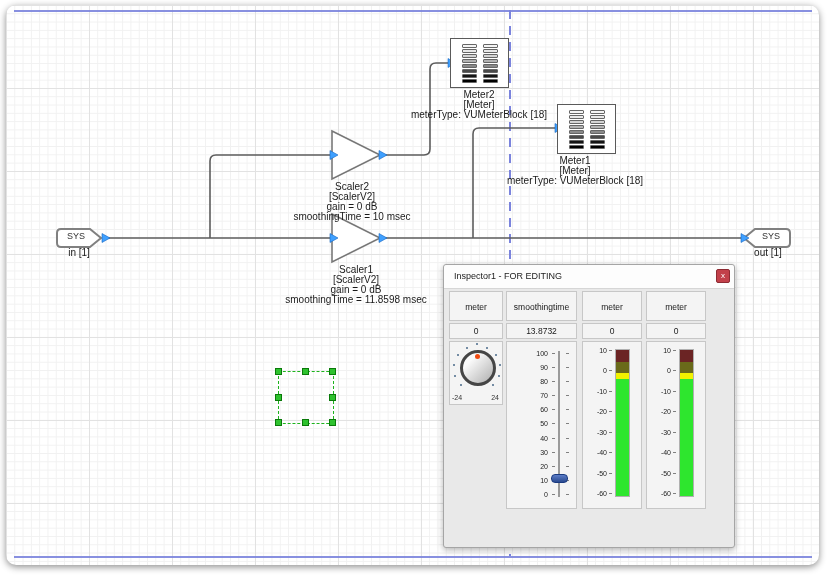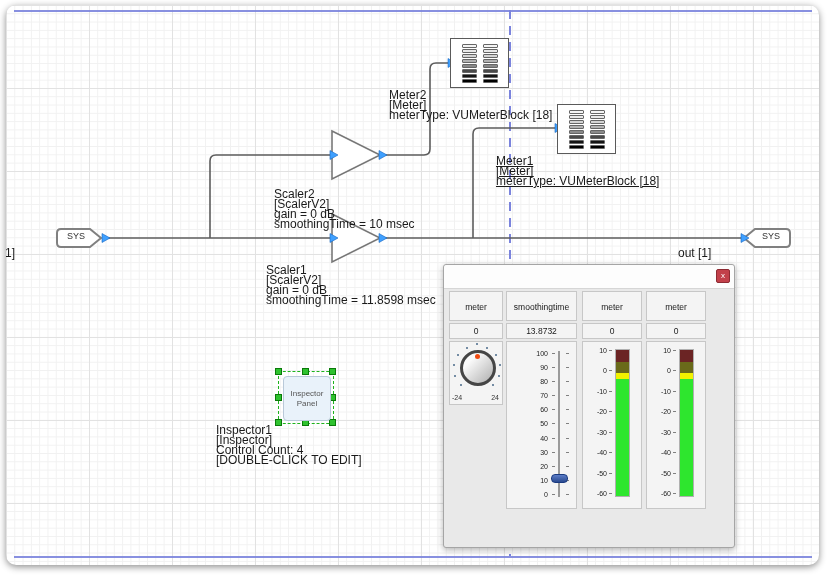--- a/index.html
+++ b/index.html
@@ -22,21 +22,21 @@
   #pagebreak{position:absolute;left:509px;top:10px;width:2px;height:546px;
      background:repeating-linear-gradient(180deg,var(--page-line,#7b84dd) 0 9px,transparent 9px 16px);}
 
   
   #wires{position:absolute;left:0;top:0;width:827px;height:576px;}
   .wire{fill:none;stroke:var(--wire,#5c5c5c);stroke-width:1.6;}
   .blk{fill:#ffffff;stroke:#787878;stroke-width:1.6;}
   .tag{fill:#ffffff;stroke:#808080;stroke-width:2;}
   .arr{fill:var(--accent-blue,#3fa0ff);stroke:#1565c0;stroke-width:.6;}
 
-  .lblstack{position:absolute;width:180px;font-size:12px;line-height:10px;color:#1a1a1a;}
+  .lblstack{position:absolute;width:180px;text-align:center;font-size:10px;line-height:10px;color:#1a1a1a;}
   .tagtext{position:absolute;font-size:9px;color:#333;text-align:center;}
 
   
   .meterblock{position:absolute;width:59px;height:50px;background:#fff;border:1.6px solid #5a5a5a;
       box-sizing:border-box;display:flex;justify-content:center;align-items:center;gap:6px;}
   .mcol{display:flex;flex-direction:column;gap:1px;}
   .mcol i{display:block;width:15px;height:4px;box-sizing:border-box;border:1px solid #666;border-radius:1px;}
   .b0{background:#f4f4f4}.b1{background:#e8e8e8}.b2{background:#d4d4d4}.b3{background:#b2b2b2}
   .b4{background:#8a8a8a}.b5{background:#4a4a4a}.b6{background:#151515}.b7{background:#000}
 
@@ -182,27 +182,27 @@
             <i class="b0"></i>
             <i class="b1"></i>
             <i class="b2"></i>
             <i class="b3"></i>
             <i class="b4"></i>
             <i class="b5"></i>
             <i class="b6"></i>
             <i class="b7"></i>
           </span>
     </div>
-    <div class="lblstack" style="left:496px;top:156px;text-decoration:underline;">
+    <div class="lblstack" style="left:485px;top:156px;">
       <div>Meter1</div>
       <div>[Meter]</div>
       <div>meterType: VUMeterBlock [18]</div>
     </div>
 
-    <div class="lblstack" style="left:274px;top:182px;margin-top:7px;">
+    <div class="lblstack" style="left:262px;top:182px;">
       <div>Scaler2</div>
       <div>[ScalerV2]</div>
       <div>gain = 0 dB</div>
       <div>smoothingTime = 10 msec</div>
     </div>
     <div class="lblstack" style="left:266px;top:265px;">
       <div>Scaler1</div>
       <div>[ScalerV2]</div>
       <div>gain = 0 dB</div>
       <div>smoothingTime = 11.8598 msec</div>
@@ -210,33 +210,24 @@
 
     <div id="selbox"></div>
     <div class="handle" style="left:275px;top:368px;"></div>
     <div class="handle" style="left:302px;top:368px;"></div>
     <div class="handle" style="left:329px;top:368px;"></div>
     <div class="handle" style="left:275px;top:394px;"></div>
     <div class="handle" style="left:329px;top:394px;"></div>
     <div class="handle" style="left:275px;top:419px;"></div>
     <div class="handle" style="left:302px;top:419px;"></div>
     <div class="handle" style="left:329px;top:419px;"></div>
-    <div id="inspblock">
-      <div>Inspector</div>
-      <div>Panel</div>
-    </div>
-    <div class="lblstack" style="left:216px;top:425px;">
-      <div>Inspector1</div>
-      <div>[Inspector]</div>
-      <div>Control Count: 4</div>
-      <div>[DOUBLE-CLICK TO EDIT]</div>
-    </div>
 
     <div id="inspwin">
       <div id="titlebar">
+        <div id="titletext">Inspector1  - FOR EDITING</div>
         <div id="closebtn">x</div>
       </div>
 
       <div class="col" style="left:5px;width:54px;">
         <div class="cell hdr">meter</div>
         <div class="cell val">0</div>
         <div class="cell ctl" id="knobcell">
           <div id="knob"></div>
           <div id="knobdot"></div>
           <div class="kdot" style="left:26px;top:1px"></div>

